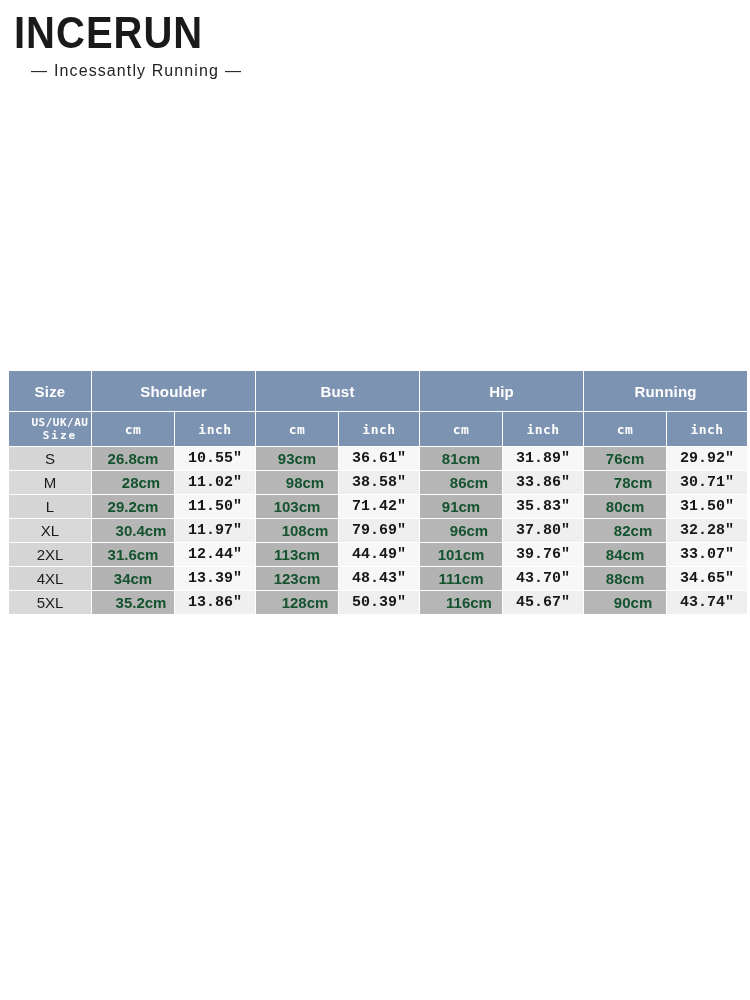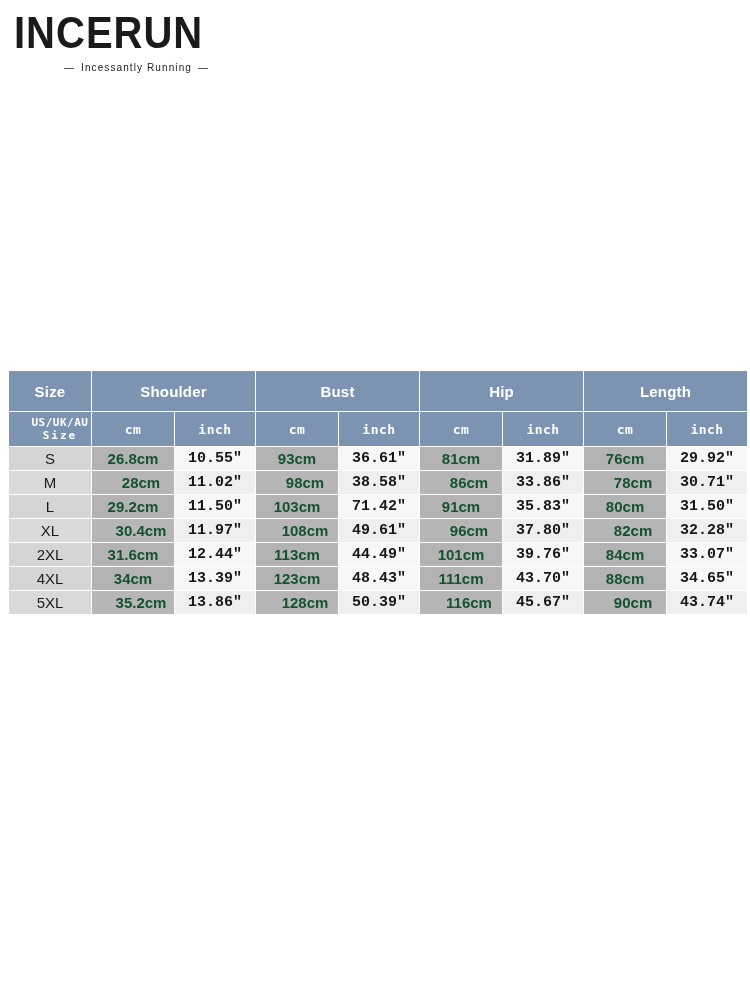--- a/index.html
+++ b/index.html
@@ -30,21 +30,21 @@
     letter-spacing: 1px;
     color: #1a1a1a;
     line-height: 1;
     transform: scaleY(1.12);
     transform-origin: left top;
     white-space: nowrap;
   }
   .brand-tagline {
     margin-top: 12px;
     font-family: "Liberation Sans", sans-serif;
-    font-size: 10px;
+    font-size: 16px;
     font-weight: 400;
     letter-spacing: 1.1px;
     color: #232323;
     white-space: nowrap;
     text-align: center;
     width: 245px;
   }
   .brand-tagline .dash {
     display: inline-block;
     padding: 0 6px;
@@ -160,21 +160,21 @@
         <col style="width:80px">
       <col style="width:82px">
         <col style="width:80px">
     </colgroup>
     <thead>
       <tr>
         <th class="group-head" rowspan="1">Size</th>
         <th class="group-head" colspan="2">Shoulder</th>
         <th class="group-head" colspan="2">Bust</th>
         <th class="group-head" colspan="2">Hip</th>
-        <th class="group-head" colspan="2">Length</th>
+        <th class="group-head" colspan="2">Running</th>
       </tr>
       <tr>
         <th class="sub-head size-sub">
           <span class="l1">US/UK/AU</span><br>
           <span class="l2">Size</span>
         </th>
         <th class="sub-head">cm</th>
         <th class="sub-head">inch</th>
         <th class="sub-head">cm</th>
         <th class="sub-head">inch</th>
@@ -217,21 +217,21 @@
           <td class="c-cm">91cm</td>
           <td class="c-inch">35.83″</td>
           <td class="c-cm">80cm</td>
           <td class="c-inch">31.50″</td>
         </tr>
         <tr class="data-row alt">
           <td class="c-size">XL</td>
           <td class="c-cm">30.4cm</td>
           <td class="c-inch">11.97″</td>
           <td class="c-cm">108cm</td>
-          <td class="c-inch">49.61″</td>
+          <td class="c-inch">79.69″</td>
           <td class="c-cm">96cm</td>
           <td class="c-inch">37.80″</td>
           <td class="c-cm">82cm</td>
           <td class="c-inch">32.28″</td>
         </tr>
         <tr class="data-row">
           <td class="c-size">2XL</td>
           <td class="c-cm">31.6cm</td>
           <td class="c-inch">12.44″</td>
           <td class="c-cm">113cm</td>

